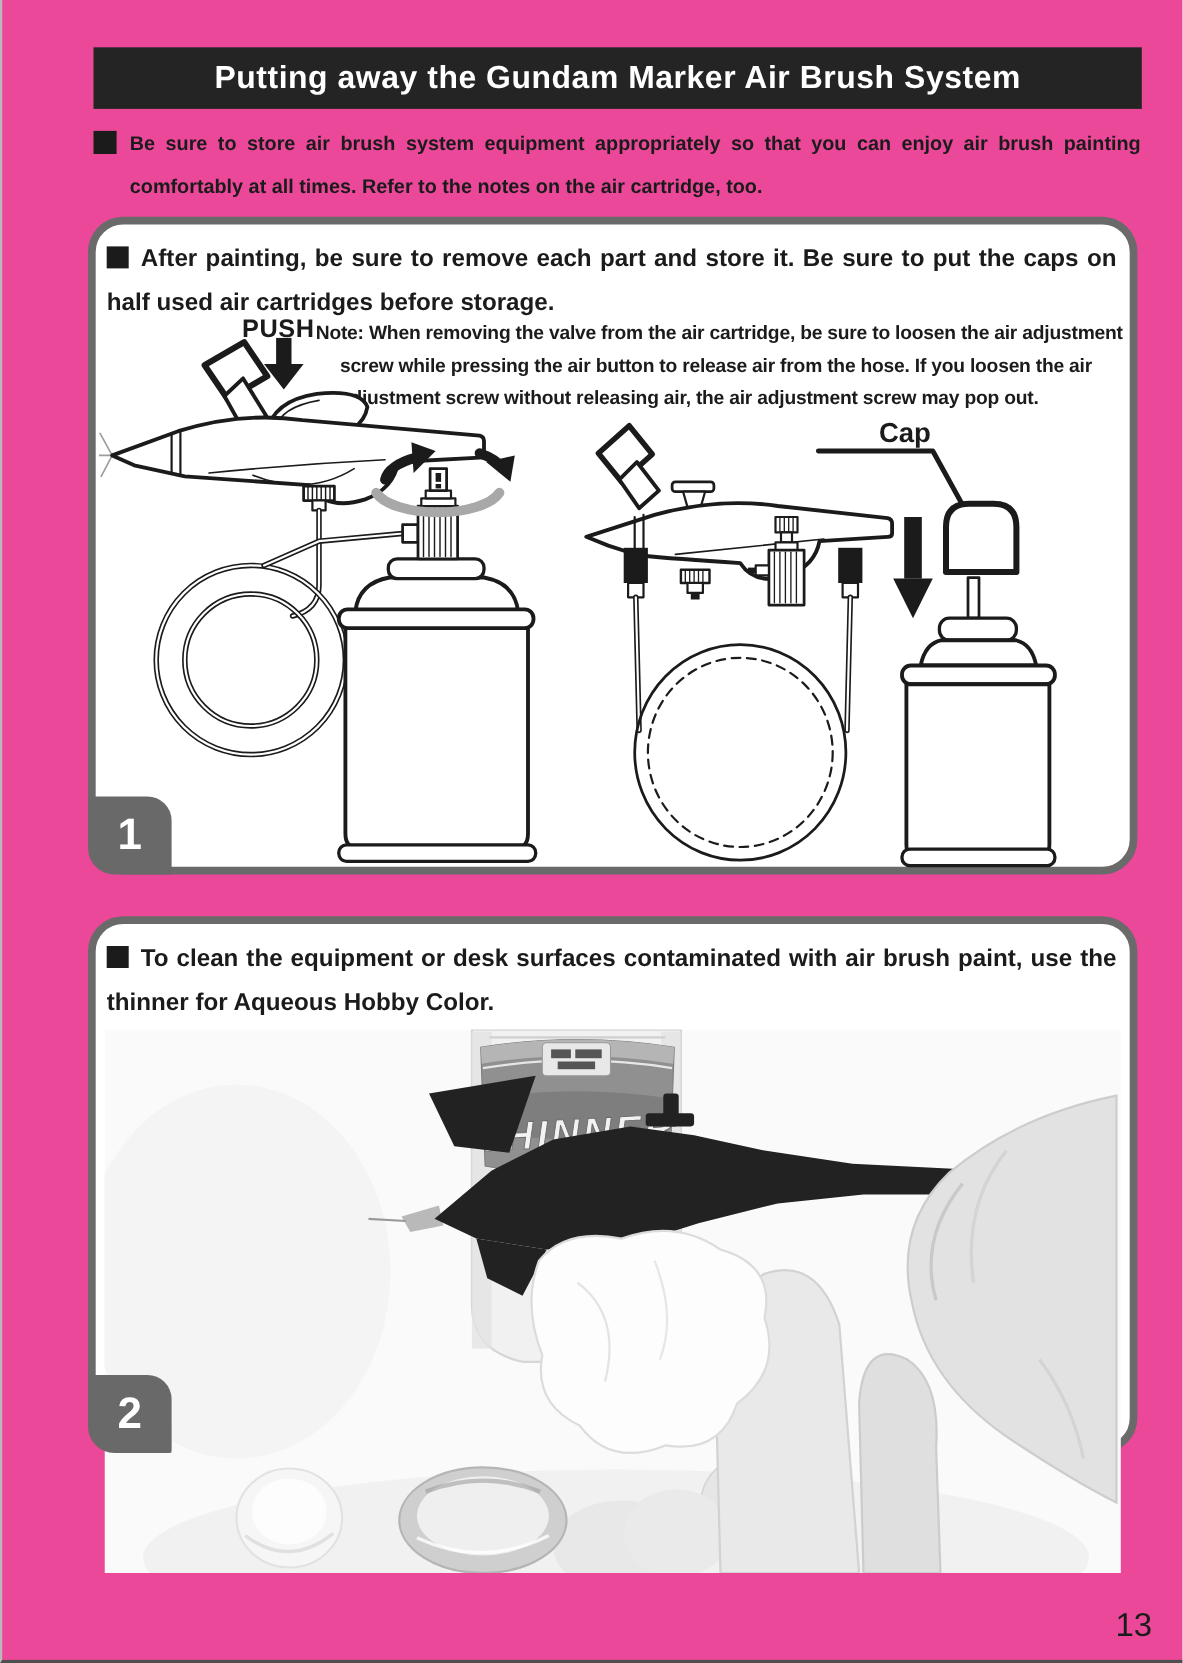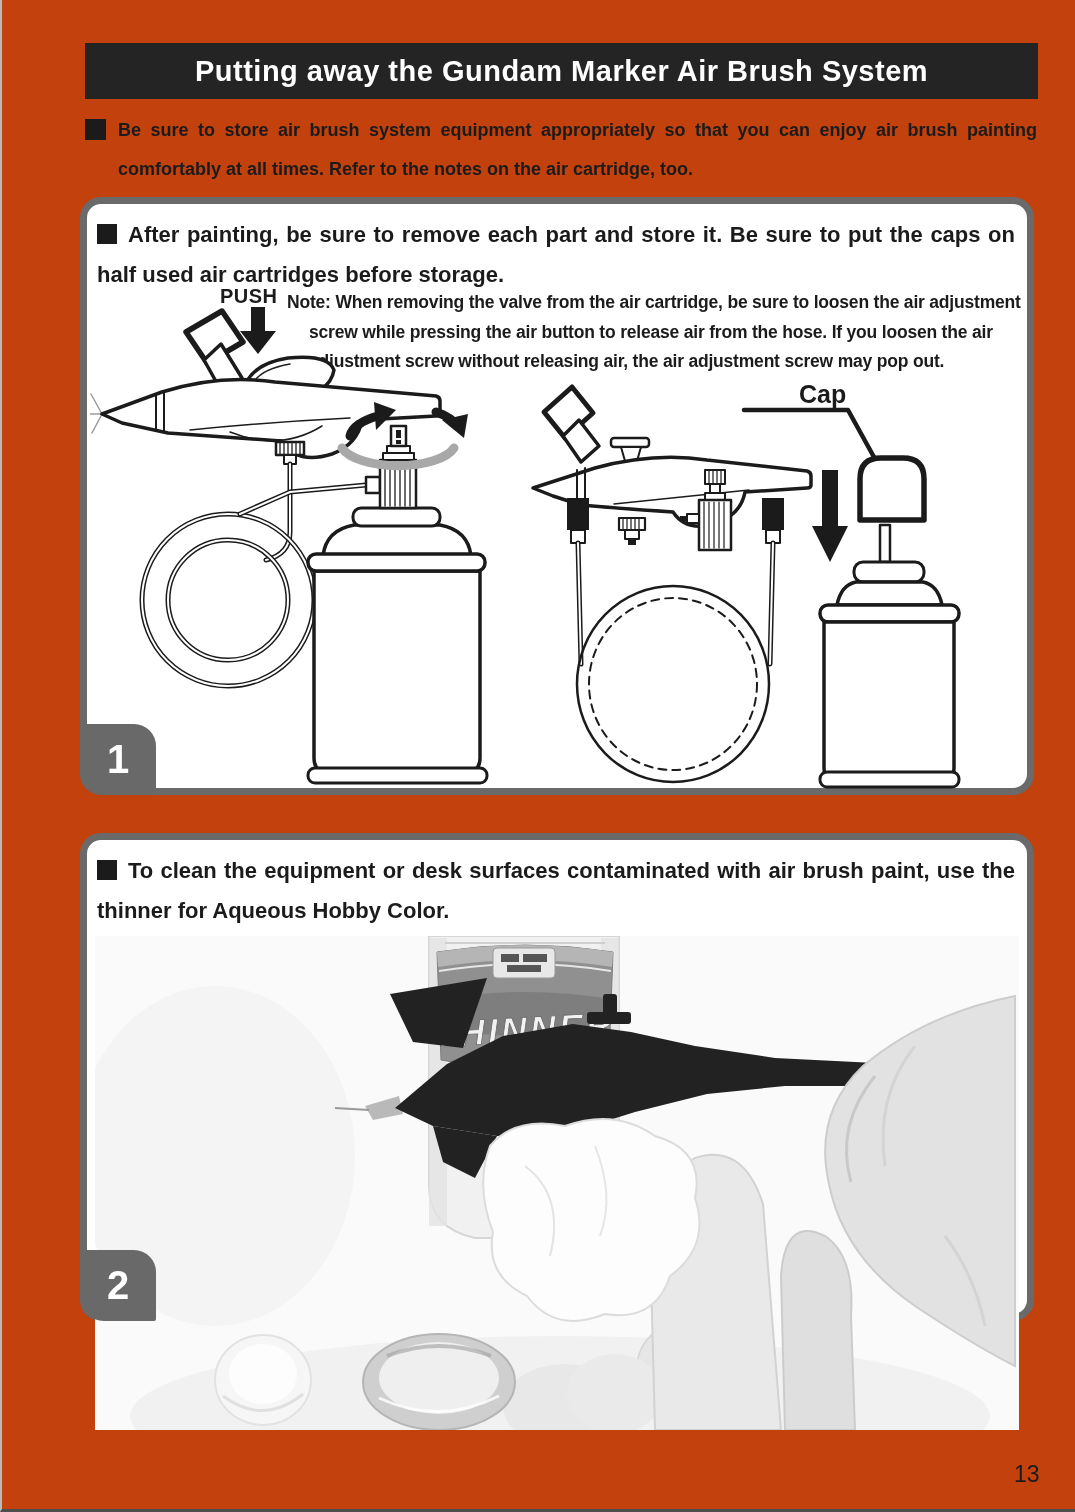--- a/index.html
+++ b/index.html
@@ -1,19 +1,19 @@
 <!DOCTYPE html>
 <html><head>
 <meta charset="utf-8">
 <style>
   * { margin:0; padding:0; box-sizing:border-box; }
   html,body { background:#ffffff; }
   body { font-family:"Liberation Sans", sans-serif; color:#1b1b1b; }
   .page {
-    position:relative; width:1075px; height:1512px; background:#c2410c;
+    position:relative; width:1075px; height:1512px; background:#ec4899;
     border-left:2px solid #b9b9b9; border-bottom:3px solid #4e4e4e;
     overflow:hidden;
   }
   .title-bar {
     position:absolute; left:83px; top:43px; width:953px; height:56px;
     background:#242424; color:#ffffff; font-size:29px; font-weight:700;
     text-align:center; line-height:56px; letter-spacing:.5px;
   }
   .intro {
     position:absolute; left:83px; top:111px; width:952px;
@@ -23,54 +23,54 @@
   .sq {
     position:absolute; left:0; top:8px; width:21px; height:21px; background:#1b1b1b;
     display:inline-block;
   }
   .sq-inline {
     display:inline-block; width:20px; height:20px; background:#1b1b1b;
     margin-right:11px; vertical-align:-2px;
   }
   .box {
     position:absolute; left:78px; width:954px;
-    border:7px solid #6a6a6a; border-radius:21px; background:#ffffff;
+    border:7px solid #6a6a6a; border-radius:32px; background:#ffffff;
   }
   .box1 { top:197px; height:598px; }
   .box2 { top:833px; height:488px; }
   .box-head {
     position:absolute; left:10px; top:11px; width:918px;
     font-size:22px; font-weight:700; line-height:40px; text-align:justify;
   }
   .step-tab {
     position:absolute; left:-7px; bottom:-7px; width:76px; height:71px;
     background:#696969; border-radius:2px 22px 2px 24px;
     color:#ffffff; font-size:40px; font-weight:700;
     display:flex; align-items:center; justify-content:center;
   }
   .push-label {
-    position:absolute; left:133px; top:81px; font-size:20px; font-weight:700;
+    position:absolute; left:133px; top:81px; font-size:23px; font-weight:700;
     letter-spacing:.5px;
     text-align:center;
   }
   .push-arrow { position:absolute; left:152px; top:103px; }
   .note {
     position:absolute; left:200px; top:84px; width:750px;
     font-size:17.5px; font-weight:700; line-height:29.5px;
     letter-spacing:-.2px; padding-left:22px; text-indent:-22px;
   }
   .illus1 { position:absolute; left:3px; top:98px; }
   .illus2 { position:absolute; left:432px; top:178px; }
   .illus3 { position:absolute; left:628px; top:178px; }
   .cap-label {
     position:absolute; left:712px; top:176px; font-size:25px; font-weight:700;
   }
   .photo { position:absolute; left:8px; top:96px; }
   .page-num {
-    position:absolute; left:1012px; top:1461px; font-size:23px; font-weight:400;
+    position:absolute; left:1012px; top:1461px; font-size:30px; font-weight:400;
     color:#1b1b1b;
   }
   svg { display:block; }
 </style>
 </head>
 <body>
 
 <div class="page">
 
   <div class="title-bar">Putting away the Gundam Marker Air Brush System</div>

